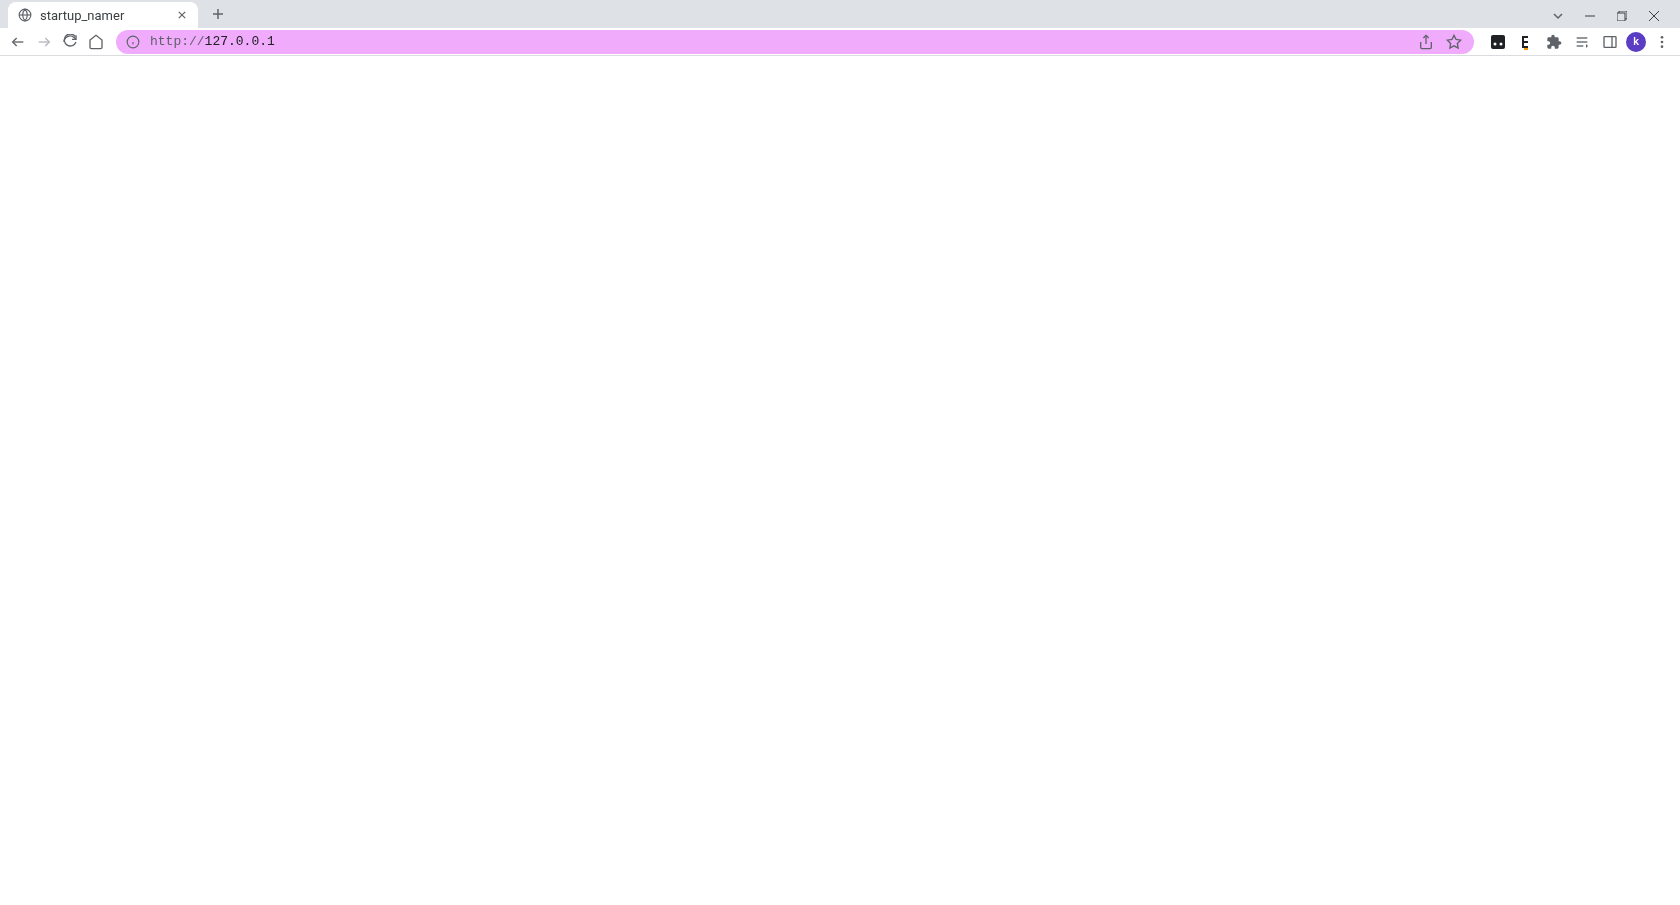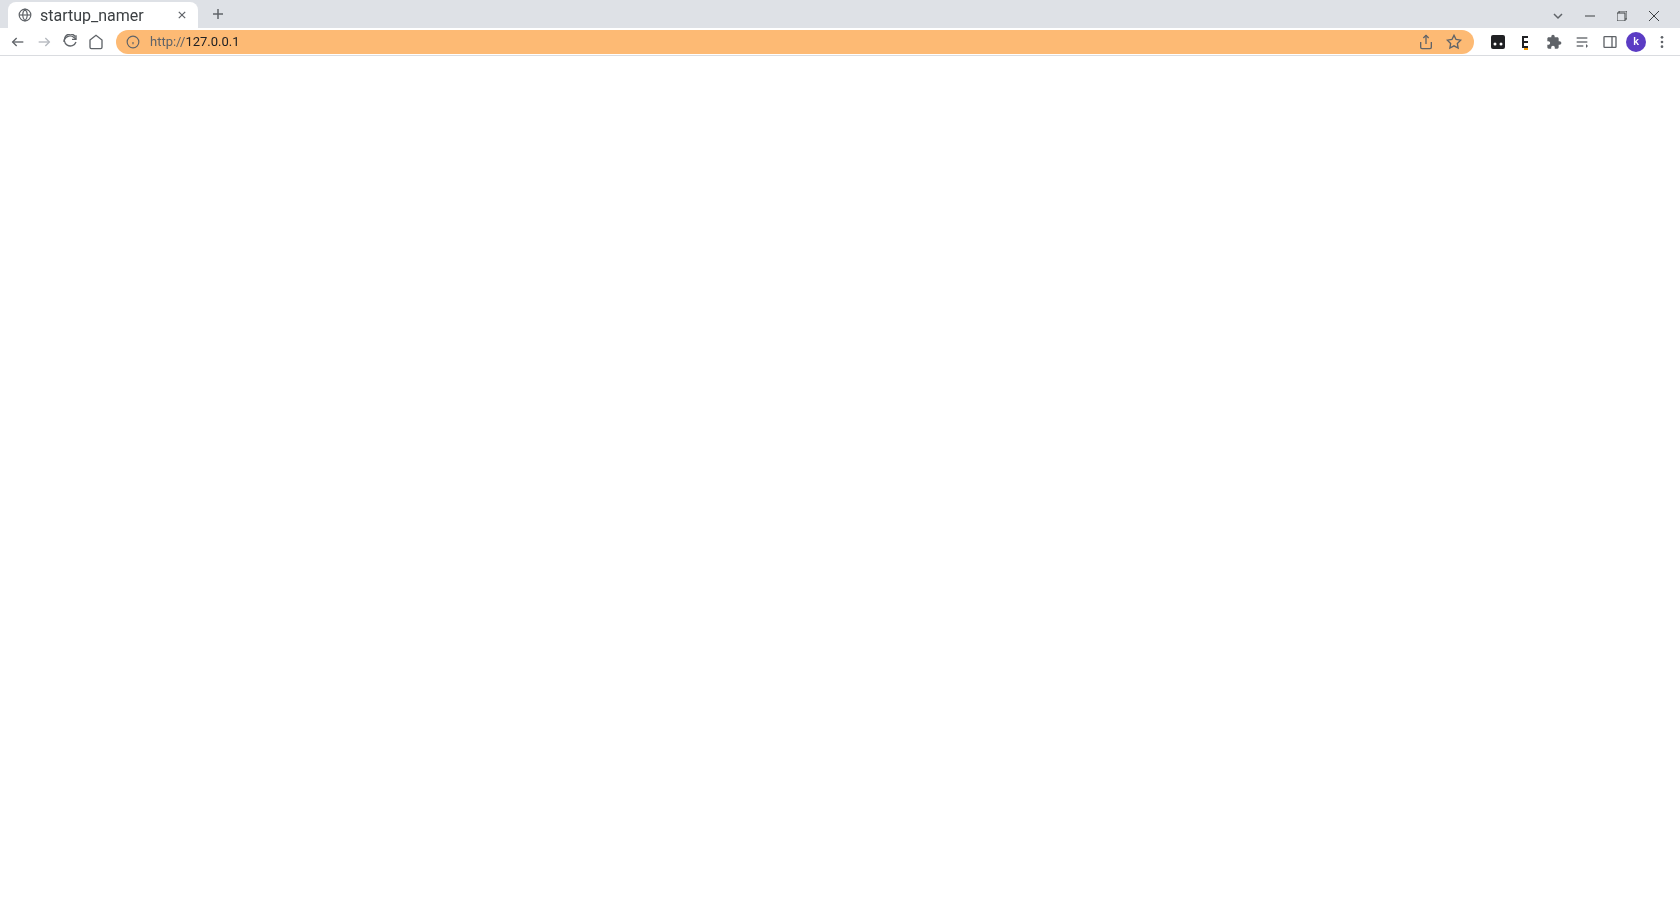--- a/index.html
+++ b/index.html
@@ -37,21 +37,21 @@
     .tab-favicon {
       width: 14px;
       height: 14px;
       margin-right: 8px;
       display: flex;
       align-items: center;
       justify-content: center;
     }
     .tab-title {
       flex: 1;
-      font-size: 16px;
+      font-size: 13px;
       color: #3c4043;
       white-space: nowrap;
       overflow: hidden;
       text-overflow: ellipsis;
     }
     .tab-close {
       width: 16px;
       height: 16px;
       display: flex;
       align-items: center;
@@ -105,27 +105,28 @@
       color: #5f6368;
       cursor: pointer;
     }
     .nav-btn.disabled {
       color: #b4b8be;
       cursor: default;
     }
     .omnibox {
       flex: 1;
       height: 24px;
-      background: #fdba74;
+      background: #f0abfc;
       border-radius: 12px;
       display: flex;
       align-items: center;
       padding: 0 10px;
       margin: 0 6px;
       gap: 10px;
+      font-family: Liberation Mono, monospace;
     }
     .site-info {
       display: flex;
       align-items: center;
       color: #5f6368;
     }
     .url-text {
       font-size: 13px;
       color: #5f6368;
       flex: 1;

